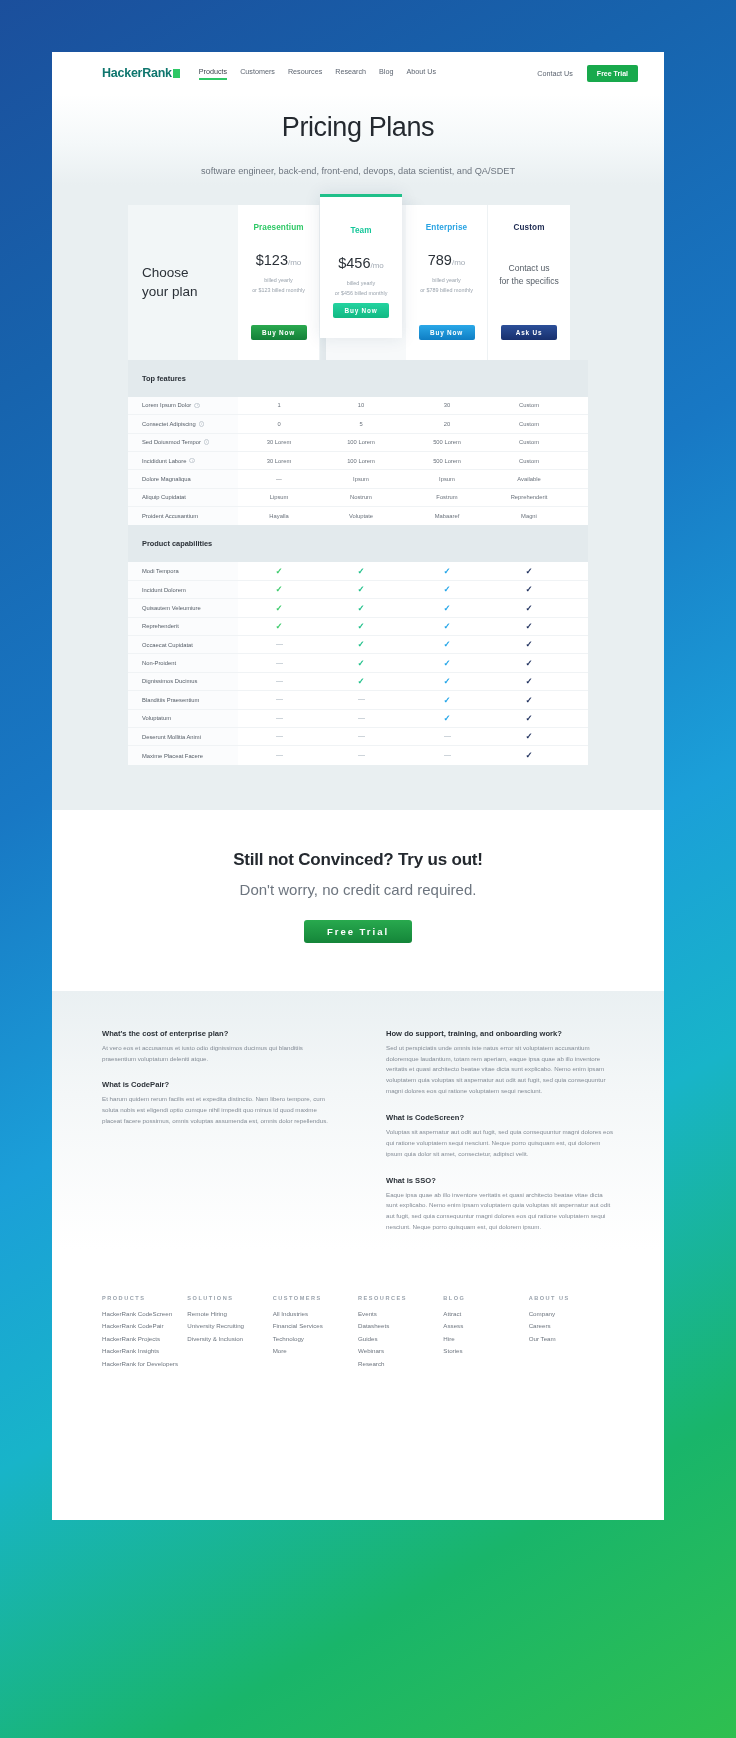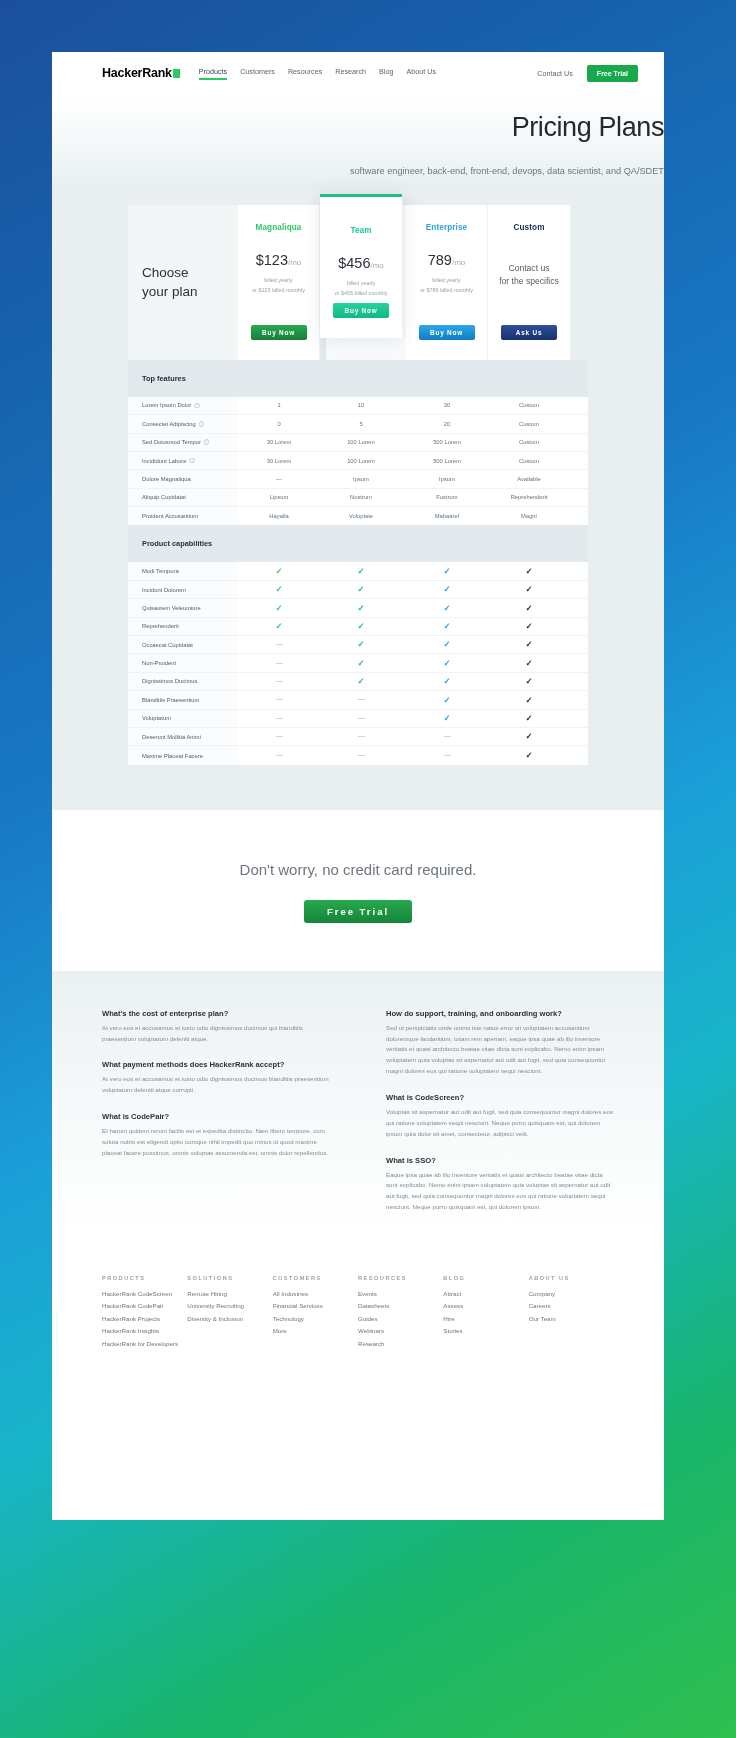--- a/index.html
+++ b/index.html
@@ -26,21 +26,21 @@
   
   .hdr {
     height: 42px;
     display: flex;
     align-items: center;
     padding: 0 26px 0 50px;
     background: #ffffff;
   }
   .logo { display: flex; align-items: center; }
   .logo-text {
-    font-size: 12.5px; font-weight: bold; color: #000000; letter-spacing: -0.25px;
+    font-size: 12.5px; font-weight: bold; color: #0f766e; letter-spacing: -0.25px;
   }
   .logo-sq { width: 7px; height: 9px; background: #2ec866; margin-left: 1px; }
   .nav { display: flex; align-items: center; gap: 13px; margin-left: 19px; }
   .nav-item {
     font-size: 7.2px; color: #5c6470; padding-bottom: 4px; position: relative;
     white-space: nowrap; cursor: pointer;
   }
   .nav-item.active { color: #3d444e; }
   .nav-item.active::after {
     content: ""; position: absolute; left: 0; right: 0; bottom: 0;
@@ -50,21 +50,21 @@
   .contact-link { font-size: 7.2px; color: #5c6470; cursor: pointer; white-space: nowrap; }
   .trial-btn {
     background: #18a94c; color: #fff; font-size: 7px; font-weight: bold;
     padding: 5px 10px; border-radius: 2px; cursor: pointer; white-space: nowrap;
   }
 
   
   .hero {
     background: linear-gradient(180deg, #ffffff 0%, #f4f8f9 55%, #e9eff1 100%);
     padding: 18px 0 6px;
-    text-align: right;
+    text-align: center;
   }
   .hero h1 {
     font-size: 27px; font-weight: normal; color: #24292f; letter-spacing: -0.4px;
     margin-bottom: 21px;
   }
   .hero p {
     font-size: 9.2px; color: #6d757f; line-height: 1.6; font-weight: normal;
   }
 
   
@@ -230,21 +230,21 @@
     <div class="tbl">
       <div class="most-popular-lbl">MOST POPULAR</div>
       <div class="feat-col-head"></div>
 
       <div class="cards">
         <div class="choose">
           <span><span>Choose</span><br><span>your plan</span></span>
         </div>
 
         <div class="card">
-          <div class="plan-name pn-individual">Magnaliqua</div>
+          <div class="plan-name pn-individual">Praesentium</div>
           <div class="price"><span>$123</span><span class="mo">/mo</span></div>
           <div class="bill"><span>billed yearly</span><br><span>or $123 billed monthly</span></div>
           <div class="buy buy-green">Buy Now</div>
         </div>
 
         <div class="card team">
           <div class="plan-name pn-team">Team</div>
           <div class="price"><span>$456</span><span class="mo">/mo</span></div>
           <div class="bill"><span>billed yearly</span><br><span>or $456 billed monthly</span></div>
           <div class="buy buy-teal">Buy Now</div>
@@ -602,34 +602,31 @@
               <div class="val">
                 <span class="chk chk-navy">✓</span>
               </div>
             </div>
           </div>
         </div>
     </div>
   </div>
 
   <div class="cta">
+    <h2>Still not Convinced? Try us out!</h2>
     <p>Don't worry, no credit card required.</p>
     <div class="cta-btn">Free Trial</div>
   </div>
 
   <div class="faq">
     <div class="faq-cols">
       <div class="faq-col" id="faq-left">
           <div class="qa">
             <h3>What's the cost of enterprise plan?</h3>
             <p>At vero eos et accusamus et iusto odio dignissimos ducimus qui blanditiis praesentium voluptatum deleniti atque.</p>
-          </div>
-          <div class="qa">
-            <h3>What payment methods does HackerRank accept?</h3>
-            <p>At vero eos et accusamus et iusto odio dignissimos ducimus blanditiis praesentium voluptatum deleniti atque corrupti.</p>
           </div>
           <div class="qa">
             <h3>What is CodePair?</h3>
             <p>Et harum quidem rerum facilis est et expedita distinctio. Nam libero tempore, cum soluta nobis est eligendi optio cumque nihil impedit quo minus id quod maxime placeat facere possimus, omnis voluptas assumenda est, omnis dolor repellendus.</p>
           </div>
         </div>
       <div class="faq-col" id="faq-right">
           <div class="qa">
             <h3>How do support, training, and onboarding work?</h3>
             <p>Sed ut perspiciatis unde omnis iste natus error sit voluptatem accusantium doloremque laudantium, totam rem aperiam, eaque ipsa quae ab illo inventore veritatis et quasi architecto beatae vitae dicta sunt explicabo. Nemo enim ipsam voluptatem quia voluptas sit aspernatur aut odit aut fugit, sed quia consequuntur magni dolores eos qui ratione voluptatem sequi nesciunt.</p>

